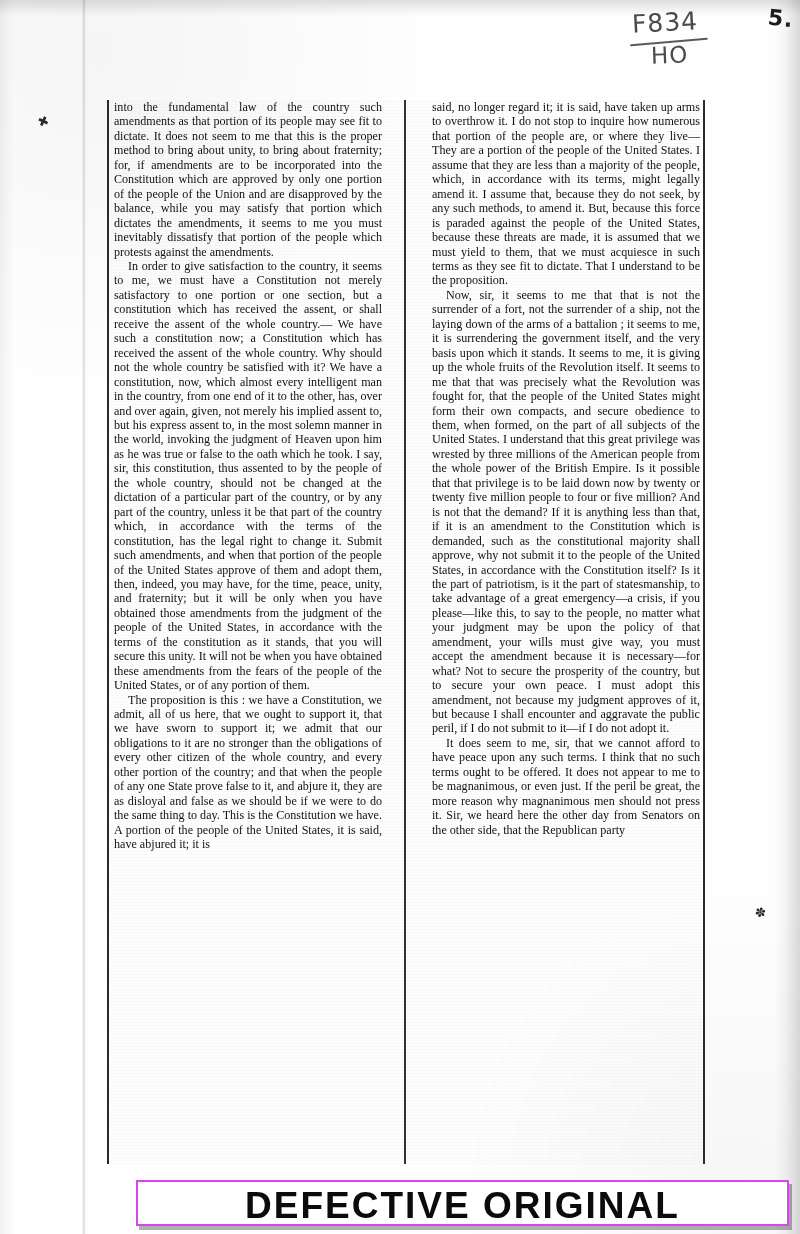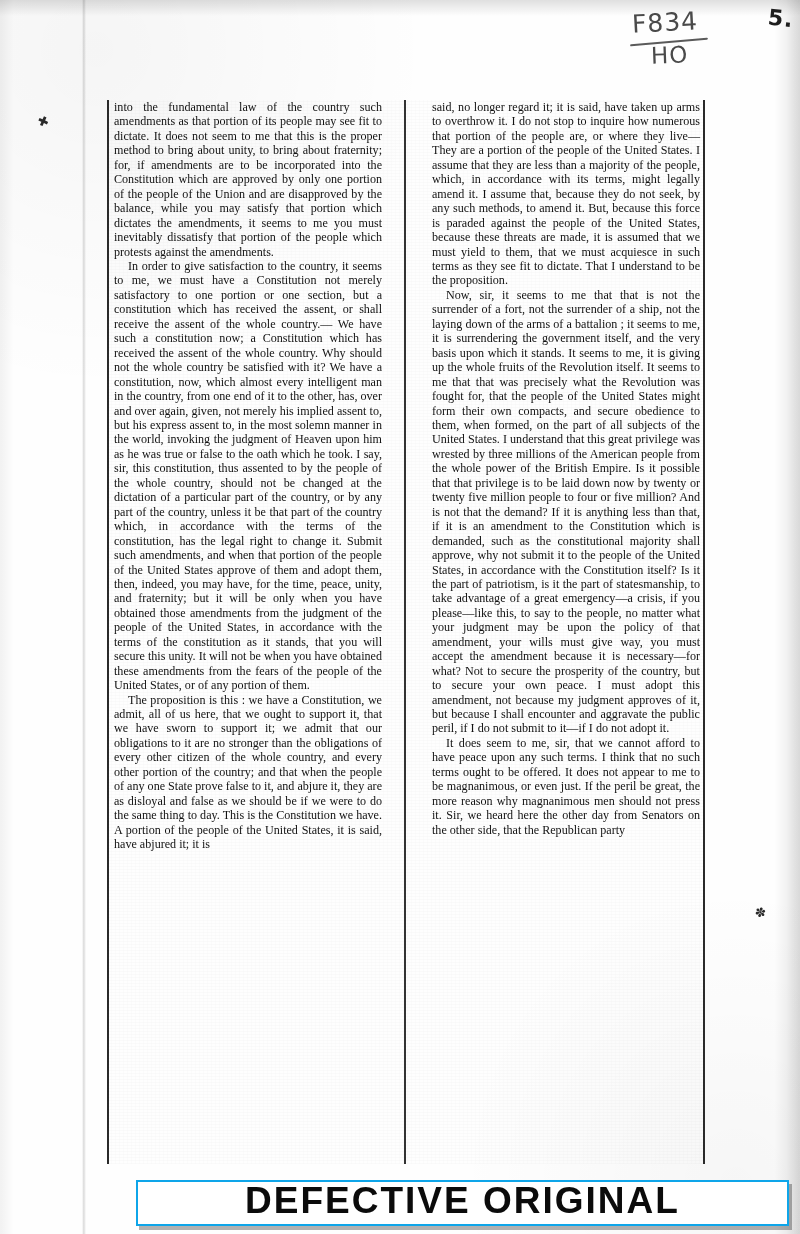--- a/index.html
+++ b/index.html
@@ -165,25 +165,25 @@
       repeating-linear-gradient(90deg, rgba(0,0,0,0.25) 0px, rgba(0,0,0,0) 1px, rgba(0,0,0,0) 4px);
   }
 
   
   .stamp-box {
     position: absolute;
     left: 136px;
     top: 1180px;
     width: 653px;
     height: 46px;
-    border: 2px solid #0ea5e9;
+    border: 2px solid #d946ef;
     background: #ffffff;
     box-sizing: border-box;
     display: flex;
-    align-items: flex-start;
+    align-items: flex-end;
     justify-content: center;
     box-shadow: 3px 4px 0 rgba(0,0,0,0.30);
   }
   .stamp-text {
     font-family: "Liberation Sans", sans-serif;
     font-weight: bold;
     font-size: 37px;
     letter-spacing: 2.0px;
     color: #0b0b0b;
     white-space: nowrap;

